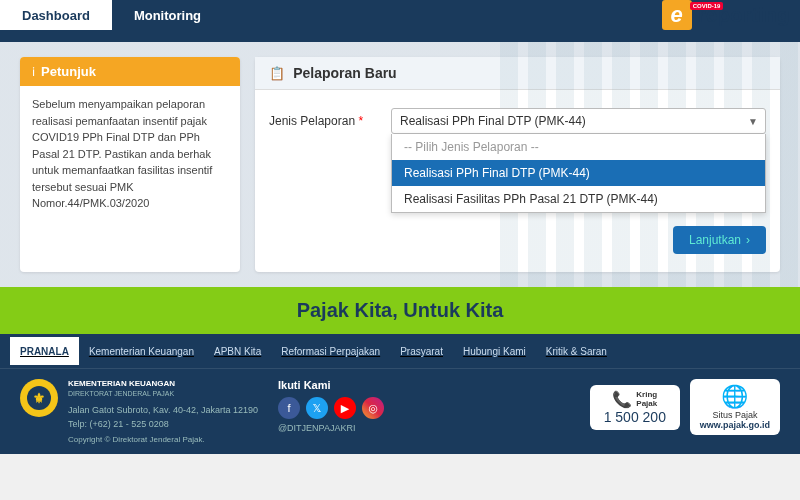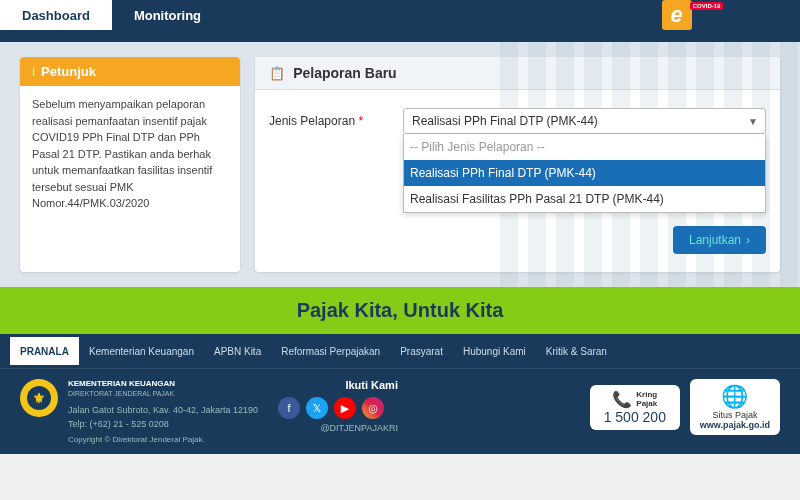--- a/index.html
+++ b/index.html
@@ -125,21 +125,21 @@
       gap: 8px;
       border-bottom: 1px solid #ddd;
     }
     .pelaporan-header-icon { color: #666; font-size: 13px; }
     .pelaporan-header-title { font-size: 14px; font-weight: bold; color: #333; }
     .pelaporan-body { padding: 18px 14px; position: relative; }
 
     .form-row {
       display: flex;
       align-items: flex-start;
-      gap: 24px;
+      gap: 12px;
       margin-bottom: 12px;
     }
     .form-label {
       font-size: 12px;
       color: #333;
       min-width: 110px;
       padding-top: 6px;
     }
     .form-label .required { color: red; }
 
@@ -174,21 +174,21 @@
       top: 100%;
       left: 0;
       right: 0;
       background: #fff;
       border: 1px solid #bbb;
       border-top: none;
       z-index: 100;
       box-shadow: 0 2px 6px rgba(0,0,0,0.15);
     }
     .dropdown-item {
-      padding: 6px 6px;
+      padding: 6px 12px;
       font-size: 12px;
       cursor: pointer;
       color: #333;
     }
     .dropdown-item.selected { background: #1a6eb5; color: #fff; }
     .dropdown-item.placeholder { color: #999; }
 
     .lanjutkan-btn {
       background: #1a6eb5;
       color: #5eead4;
@@ -216,20 +216,21 @@
 
     
     .footer-nav {
       background: #1a3a5c;
       display: flex;
       align-items: flex-start;
       padding: 3px 10px;
       height: 34px;
       gap: 0;
       overflow: hidden;
+      text-decoration: underline;
     }
     .footer-nav-active {
       background: #fff;
       color: #1a3a5c;
       font-size: 10px;
       font-weight: bold;
       padding: 0 10px;
       height: 100%;
       display: flex;
       align-items: center;
@@ -271,21 +272,21 @@
       justify-content: center;
       font-size: 18px;
       flex-shrink: 0;
     }
     .footer-logo-text-area { display: flex; flex-direction: column; }
     .footer-logo-title { color: #fff; font-size: 8px; font-weight: bold; line-height: 1.3; }
     .footer-logo-subtitle { color: #9bb; font-size: 7px; line-height: 1.3; }
     .footer-address { color: #9bb; font-size: 9px; margin-top: 6px; line-height: 1.5; }
     .footer-copyright { color: #9bb; font-size: 8px; margin-top: 4px; }
 
-    .footer-social-area { min-width: 120px; text-align: right; }
+    .footer-social-area { min-width: 120px; }
     .footer-social-title { color: #fff; font-size: 11px; font-weight: bold; margin-bottom: 6px; }
     .social-icons { display: flex; gap: 6px; margin-bottom: 4px; }
     .social-icon {
       width: 22px; height: 22px; border-radius: 50%;
       display: flex; align-items: center; justify-content: center;
       font-size: 11px; color: #fff; cursor: pointer;
     }
     .si-fb { background: #3b5998; }
     .si-tw { background: #1da1f2; }
     .si-yt { background: #ff0000; }

